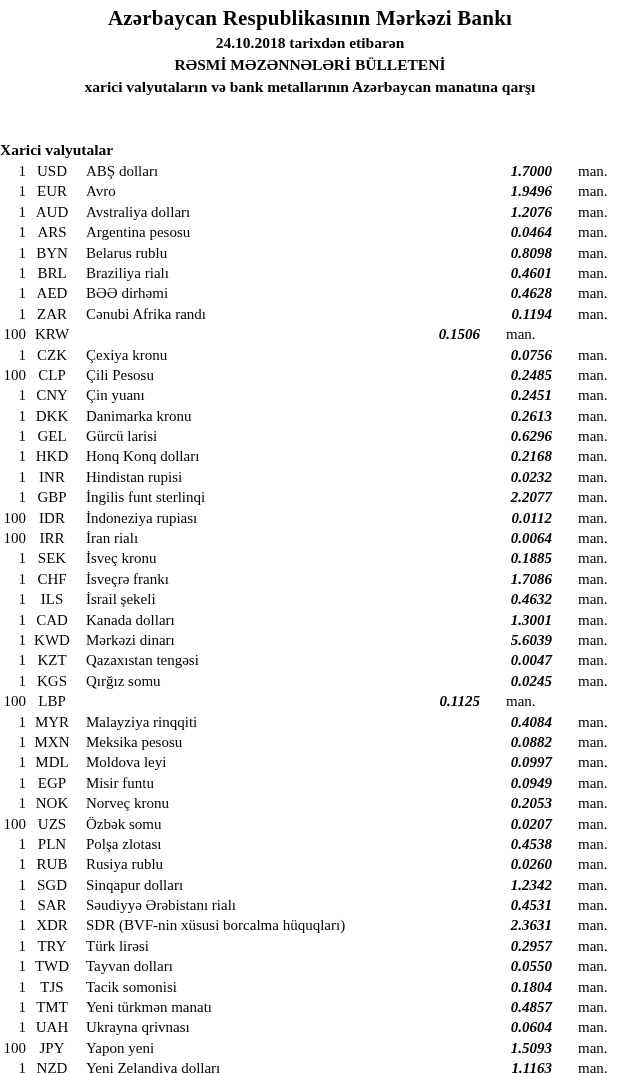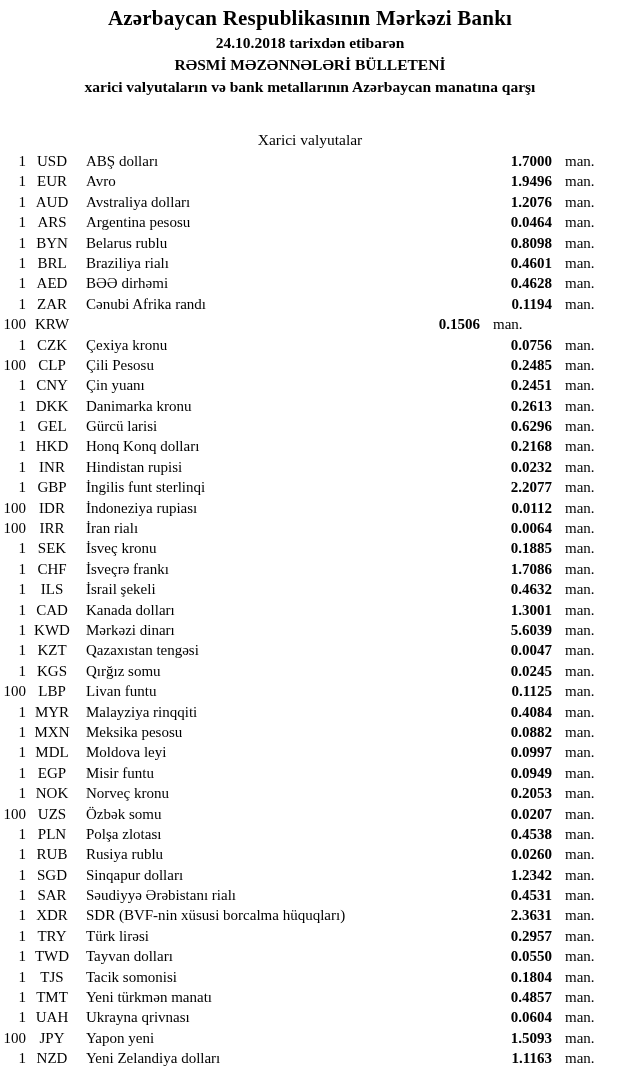--- a/index.html
+++ b/index.html
@@ -25,23 +25,23 @@
     margin: 4px 0 0 0;
     font-size: 21px;
     line-height: 28px;
     letter-spacing: 0.2px;
   }
   .hdr-line {
     font-size: 15.5px;
     line-height: 22px;
   }
   .section-title {
-    margin: 31px 0 0 0;
-    text-align: center;
-    font-weight: normal;
+    margin: 41px 0 0 0;
+    text-align: left;
+    font-weight: bold;
     font-size: 15.5px;
     line-height: 22px;
   }
   .rates {
     padding-right: 16px;
   }
   .row {
     display: grid;
     grid-template-columns: 26px 52px 1fr 72px 52px;
     align-items: baseline;
@@ -58,24 +58,25 @@
     white-space: nowrap;
   }
   .row .name {
     padding-left: 8px;
     white-space: nowrap;
     overflow: hidden;
   }
   .row .rate {
     text-align: right;
     font-weight: bold;
+    font-style: italic;
     white-space: nowrap;
   }
   .row .unit {
-    padding-left: 13px;
+    padding-left: 26px;
     white-space: nowrap;
   }
 </style>
 </head>
 <body>
 
 <div class="page">
   <div class="hdr">
     <h1 class="hdr-bank">Azərbaycan Respublikasının Mərkəzi Bankı</h1>
     <div class="hdr-line">24.10.2018 tarixdən etibarən</div>
@@ -263,21 +264,20 @@
       <div class="row">
         <span class="qty">1</span>
         <span class="code">KGS</span>
         <span class="name">Qırğız somu</span>
         <span class="rate">0.0245</span>
         <span class="unit">man.</span>
       </div>
       <div class="row">
         <span class="qty">100</span>
         <span class="code">LBP</span>
-        <span class="name">Livan funtu</span>
         <span class="rate">0.1125</span>
         <span class="unit">man.</span>
       </div>
       <div class="row">
         <span class="qty">1</span>
         <span class="code">MYR</span>
         <span class="name">Malayziya rinqqiti</span>
         <span class="rate">0.4084</span>
         <span class="unit">man.</span>
       </div>

